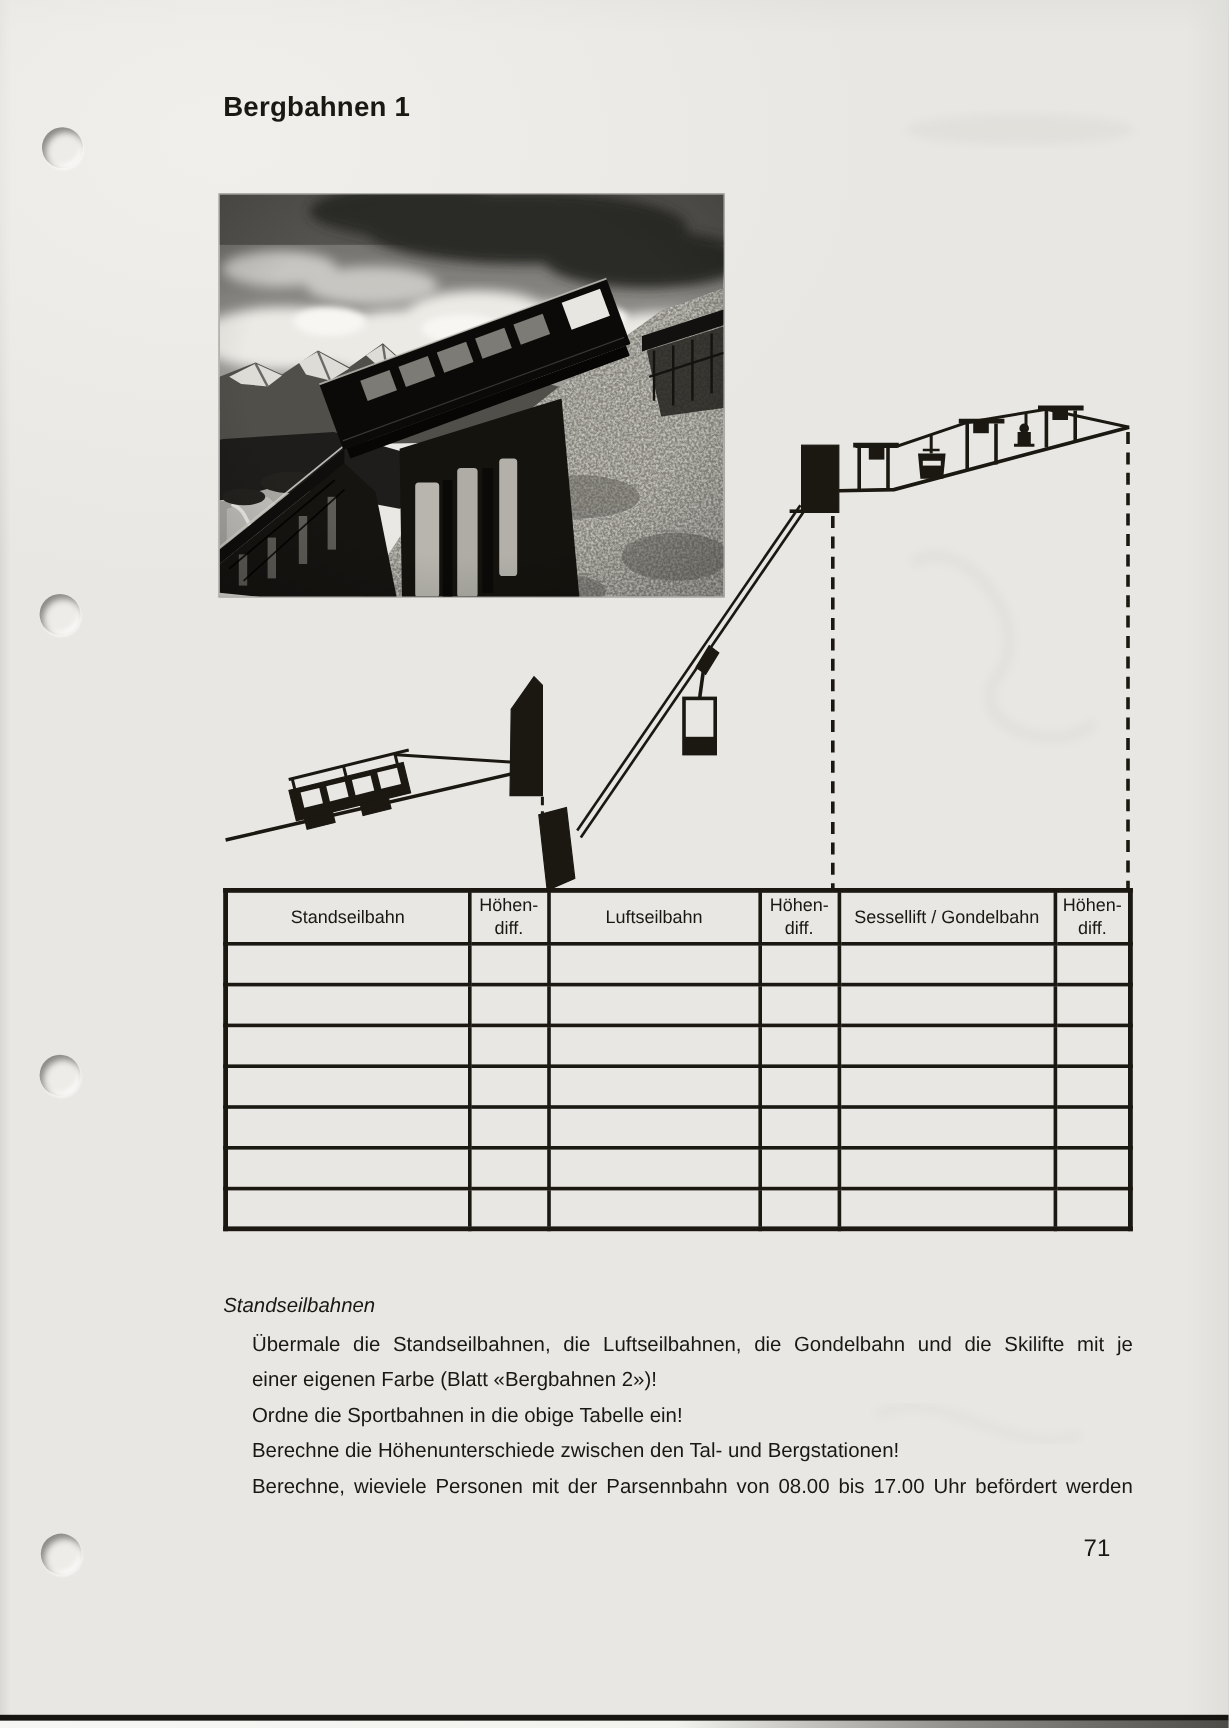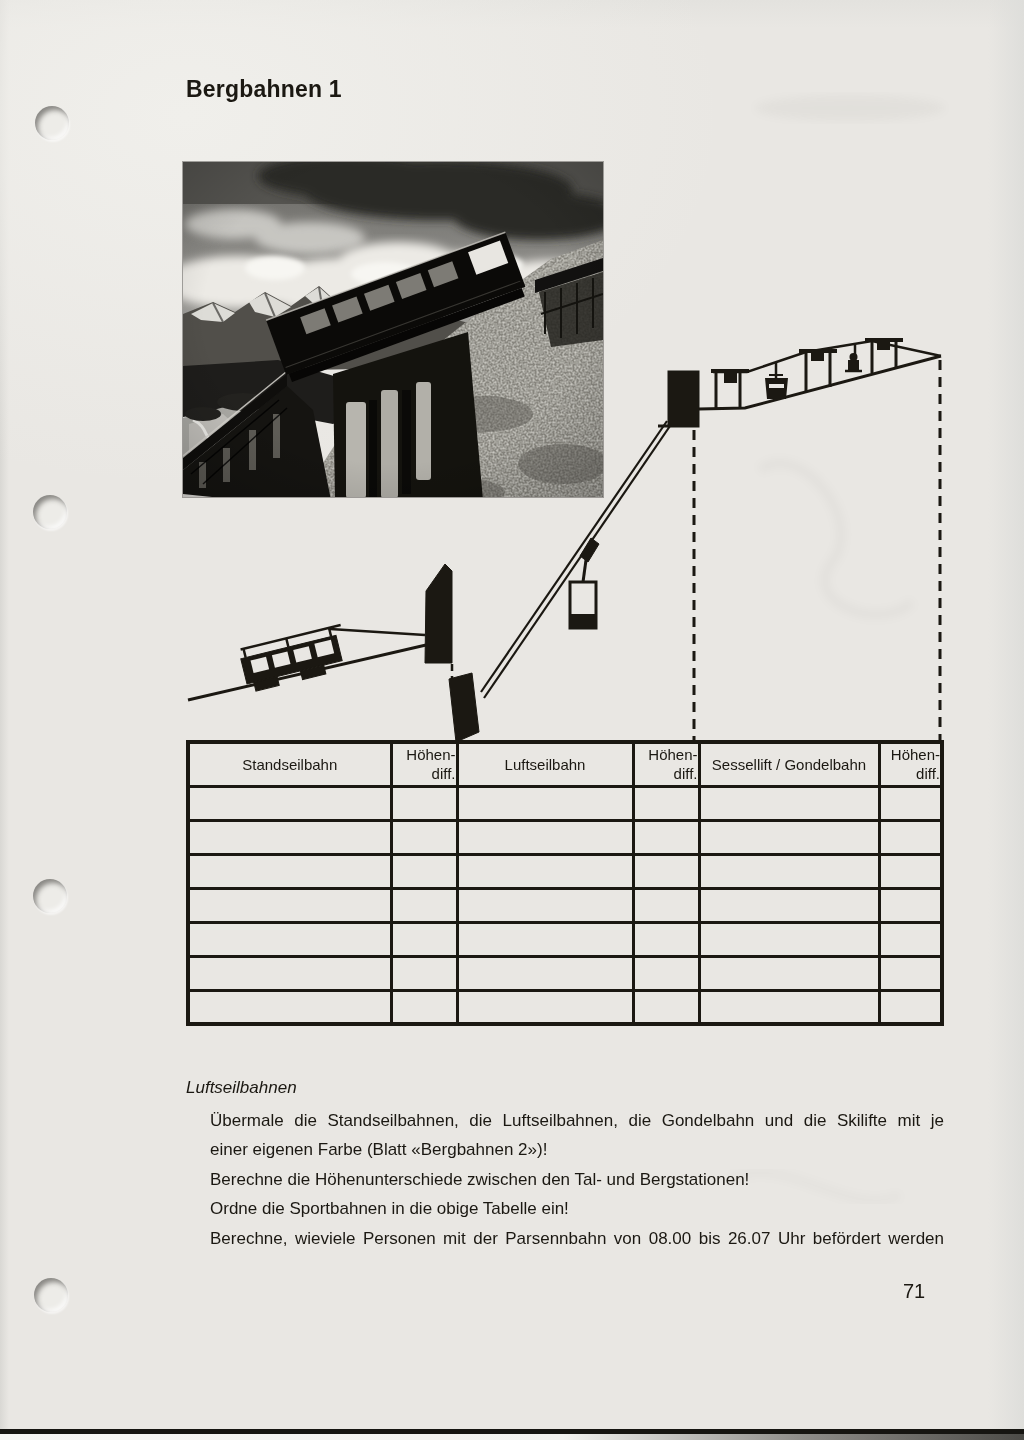--- a/index.html
+++ b/index.html
@@ -23,21 +23,21 @@
   table.worksheet{
     position:absolute;left:186px;top:740px;width:754px;
     border-collapse:collapse;table-layout:fixed;
     border:4px solid #1b1812;background:transparent;
   }
   table.worksheet th, table.worksheet td{border:3px solid #1b1812;padding:0;}
   table.worksheet thead tr{height:44px;}
   table.worksheet tbody tr{height:34px;}
   table.worksheet th{font-weight:400;font-size:15px;vertical-align:middle;}
   th.c-name{}
-  th.c-diff{text-align:right;padding-left:6px;line-height:1.3;}
+  th.c-diff{text-align:center;padding-left:6px;line-height:1.3;}
   th.c-diff div{white-space:nowrap;}
 
   .tasks-heading{position:absolute;left:186px;top:1078px;font-size:17px;font-style:italic;}
   .tasks{position:absolute;left:186px;top:1106px;width:758px;font-size:17px;line-height:29.4px;}
   .tline{white-space:nowrap;margin-left:24px;}
   .tline.just{white-space:normal;text-align:justify;text-align-last:justify;}
 
   .pagenum{position:absolute;left:903px;top:1280px;font-size:20px;}
   .bottom-edge{position:absolute;left:0;top:1429px;width:1024px;height:5px;background:#161511;}
   .bottom-strip{position:absolute;left:0;top:1434px;width:1024px;height:6px;
@@ -353,26 +353,26 @@
           <td></td>
           <td></td>
           <td></td>
           <td></td>
           <td></td>
           <td></td>
         </tr>
       </tbody>
   </table>
 
-  <div class="tasks-heading">Luftseilbahnen</div>
+  <div class="tasks-heading">Standseilbahnen</div>
   <div class="tasks">
     <div class="tline just">Übermale die Standseilbahnen, die Luftseilbahnen, die Gondelbahn und die Skilifte mit je</div>
     <div class="tline">einer eigenen Farbe (Blatt «Bergbahnen 2»)!</div>
+    <div class="tline">Ordne die Sportbahnen in die obige Tabelle ein!</div>
     <div class="tline">Berechne die Höhenunterschiede zwischen den Tal- und Bergstationen!</div>
-    <div class="tline">Ordne die Sportbahnen in die obige Tabelle ein!</div>
-    <div class="tline just">Berechne, wieviele Personen mit der Parsennbahn von 08.00 bis 26.07 Uhr befördert werden</div>
+    <div class="tline just">Berechne, wieviele Personen mit der Parsennbahn von 08.00 bis 17.00 Uhr befördert werden</div>
   </div>
 
   <div class="pagenum">71</div>
 
   <div class="bottom-edge"></div>
   <div class="bottom-strip"></div>
 </div>
 
 </body></html>

